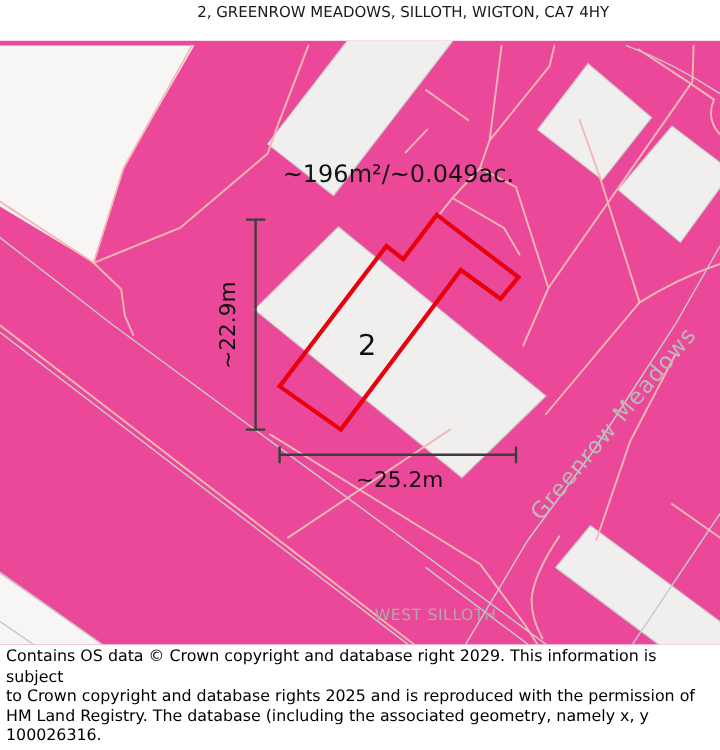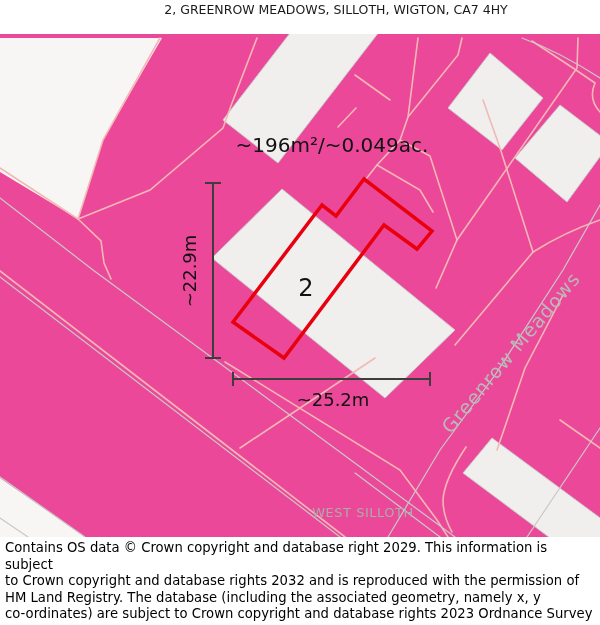--- a/index.html
+++ b/index.html
@@ -90,17 +90,16 @@
   <text class="maptext" transform="translate(196,271) rotate(-90)" font-size="18" text-anchor="middle">~22.9m</text>
   <text class="maptext" x="333" y="406" font-size="18" text-anchor="middle">~25.2m</text>
   <text class="maptext" x="306" y="296" font-size="24" text-anchor="middle">2</text>
   <text class="street" transform="translate(516,357) rotate(-50)" font-size="19" letter-spacing="1" text-anchor="middle">Greenrow Meadows</text>
   <text class="district" x="363" y="517" font-size="13" letter-spacing="0.5" text-anchor="middle">WEST SILLOTH</text>
 </svg>
 </div>
 
 <div class="footer">
   <div>Contains OS data © Crown copyright and database right 2029. This information is subject</div>
-  <div>to Crown copyright and database rights 2032 and is reproduced with the permission of</div>
+  <div>to Crown copyright and database rights 2025 and is reproduced with the permission of</div>
   <div>HM Land Registry. The database (including the associated geometry, namely x, y</div>
-  <div>co-ordinates) are subject to Crown copyright and database rights 2023 Ordnance Survey</div>
   <div>100026316.</div>
 </div>
 
 </body></html>

